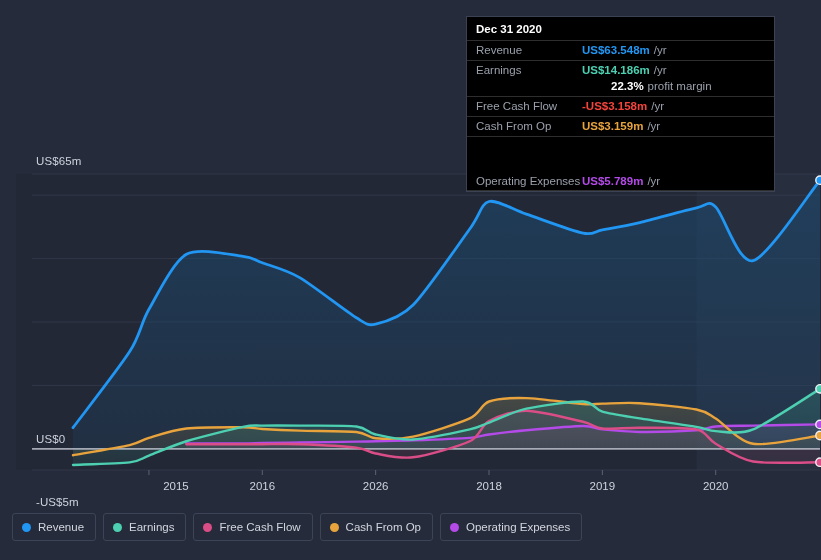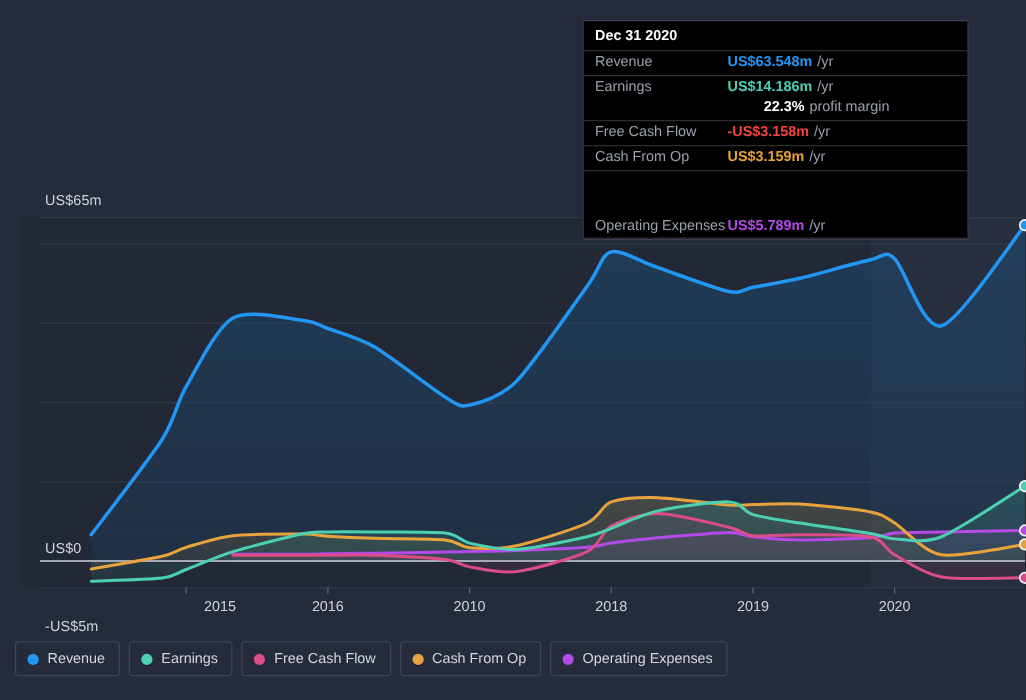--- a/index.html
+++ b/index.html
@@ -194,21 +194,21 @@
         <line x1="699.7147192716177" y1="470" x2="699.7147192716177" y2="475" stroke="#5a6276" stroke-width="1"></line>
       </svg>
 
     <div class="axis-label y-top">US$65m</div>
     <div class="axis-label y-zero">US$0</div>
     <div class="axis-label y-neg">-US$5m</div>
 
     <div id="x-ticks">
         <div class="x-tick" style="left: 132.947px; margin-left: 27px;">2015</div>
         <div class="x-tick" style="left: 246.3px;">2016</div>
-        <div class="x-tick" style="left: 359.654px;">2010</div>
+        <div class="x-tick" style="left: 359.654px;">2026</div>
         <div class="x-tick" style="left: 473.008px; text-align: right;">2018</div>
         <div class="x-tick" style="left: 586.361px;">2019</div>
         <div class="x-tick" style="left: 699.715px;">2020</div>
       </div>
   </div>
 
   <div class="tooltip">
     <div class="tt-title">Dec 31 2020</div>
     <div id="tt-rows">
         <div class="tt-row">

